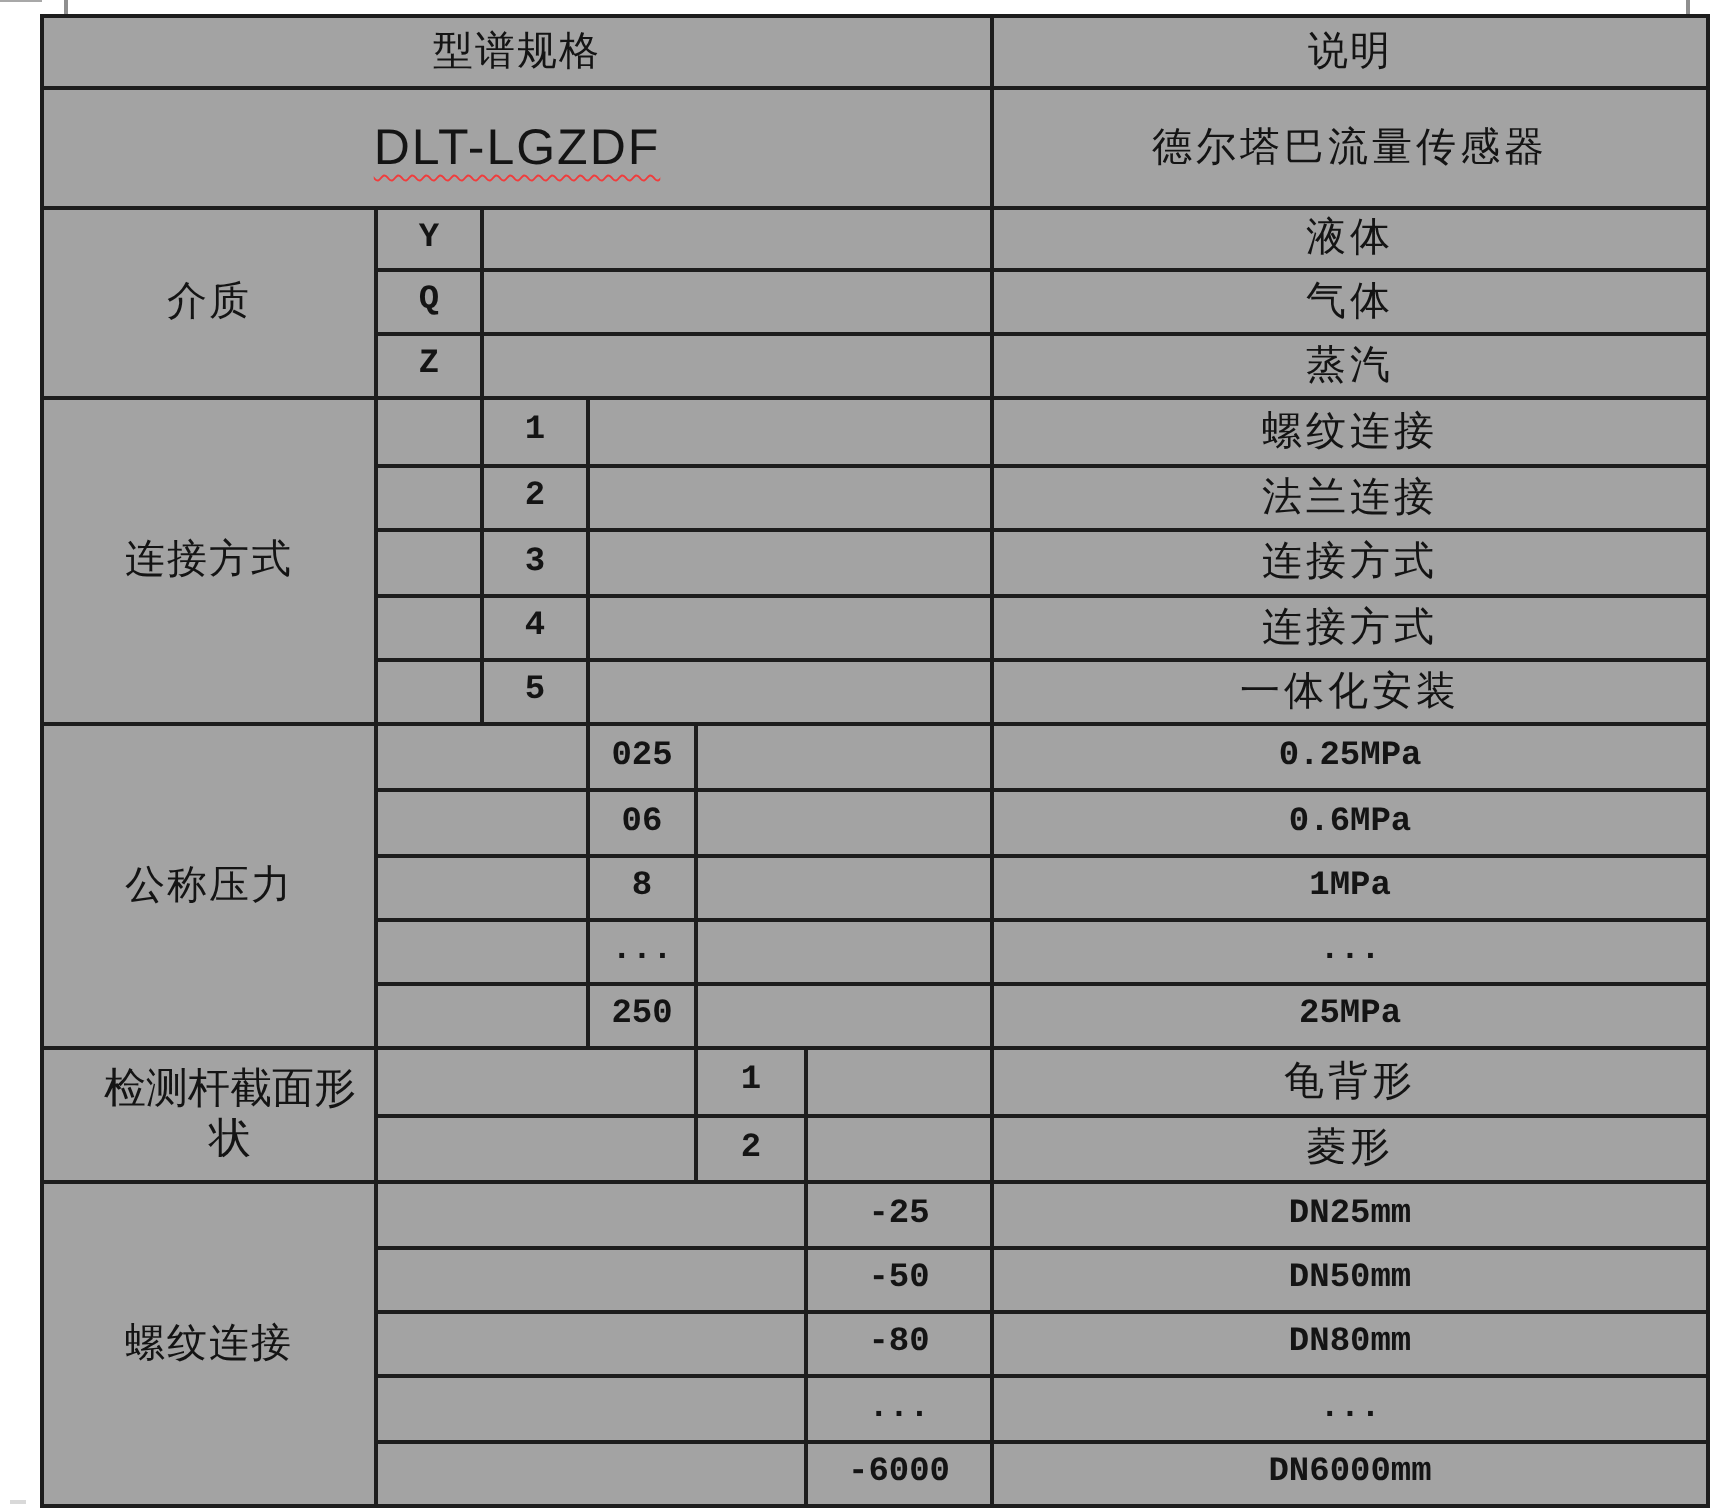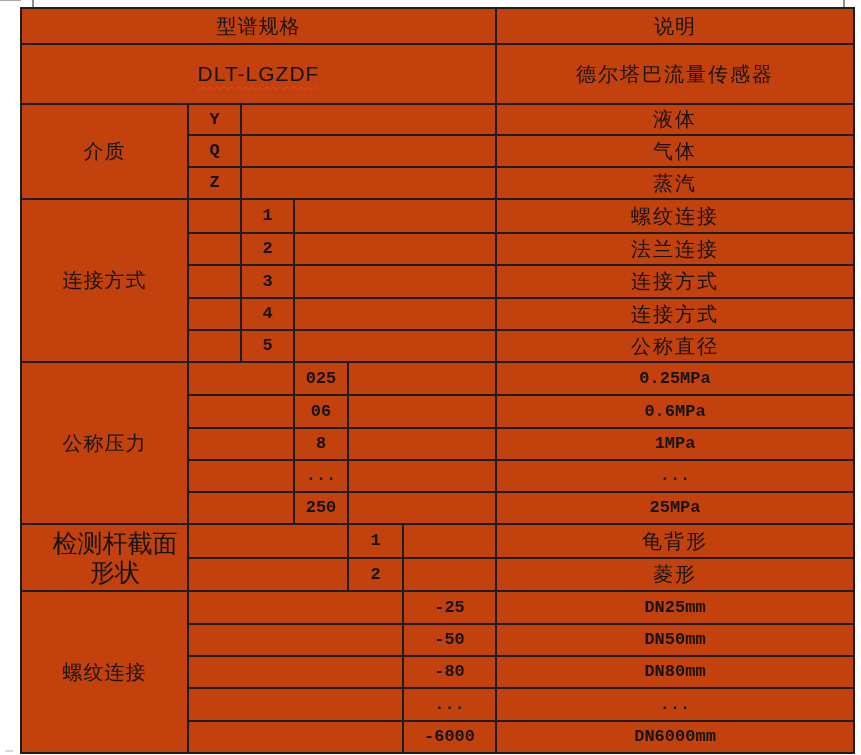--- a/index.html
+++ b/index.html
@@ -2,35 +2,35 @@
 <html><head>
 <meta charset="utf-8">
 <style>
   html,body{margin:0;padding:0;}
   body{
     width:861px;height:755px;background:#ffffff;position:relative;
     font-family:"Liberation Sans",sans-serif;color:#141414;overflow:hidden;
   }
   table.spec{
     position:absolute;left:20px;top:7px;width:833px;height:745px;
-    border-collapse:collapse;table-layout:fixed;background:#c2410c;
+    border-collapse:collapse;table-layout:fixed;background:#a3a3a3;
   }
   td{
     border:2px solid #1d1d1d;padding:0;margin:0;
     text-align:center;vertical-align:middle;overflow:hidden;
     font-size:20px;letter-spacing:2px;line-height:1.15;
   }
   td.code,td.mono{
     font-family:"Liberation Mono","DejaVu Sans Mono",monospace;
     font-size:17px;letter-spacing:0;font-weight:bold;
   }
   td.lbl{letter-spacing:1px;}
-  td.lbl-long{font-size:25px;letter-spacing:0;padding-left:21px;}
+  td.lbl-long{font-size:21px;letter-spacing:0;padding-left:21px;}
   .model{
-    font-size:21px;letter-spacing:1px;font-weight:normal;
+    font-size:25px;letter-spacing:1px;font-weight:normal;
     text-decoration:underline wavy #f03c3c;
     text-decoration-thickness:1px;text-underline-offset:5px;
     text-decoration-skip-ink:none;
   }
   
   tr.h36{height:36px}tr.h60{height:60px}tr.h31{height:31px}
   tr.h32{height:32px}tr.h33{height:33px}tr.h34{height:34px}
   
   .mark{position:absolute;background:#a8a8a8;}
   .mark-line-left{left:0;top:6;width:21px;height:1px;}
@@ -107,21 +107,21 @@
   <tr class="h32">
     <td></td>
     <td class="code">4</td>
     <td colspan="3"></td>
     <td>连接方式</td>
   </tr>
   <tr class="h32">
     <td></td>
     <td class="code">5</td>
     <td colspan="3"></td>
-    <td>公称直径</td>
+    <td>一体化安装</td>
   </tr>
 
   <tr class="h33">
     <td rowspan="5" class="lbl">公称压力</td>
     <td colspan="2"></td>
     <td class="code">025</td>
     <td colspan="2"></td>
     <td class="mono">0.25MPa</td>
   </tr>
   <tr class="h33">

